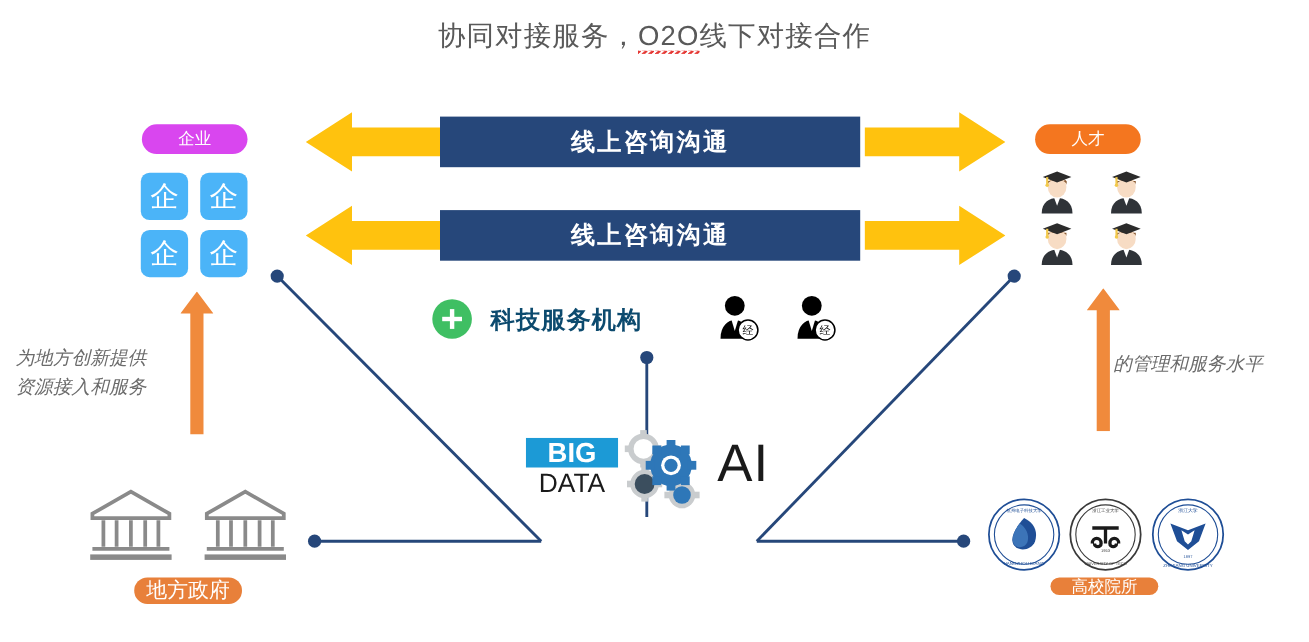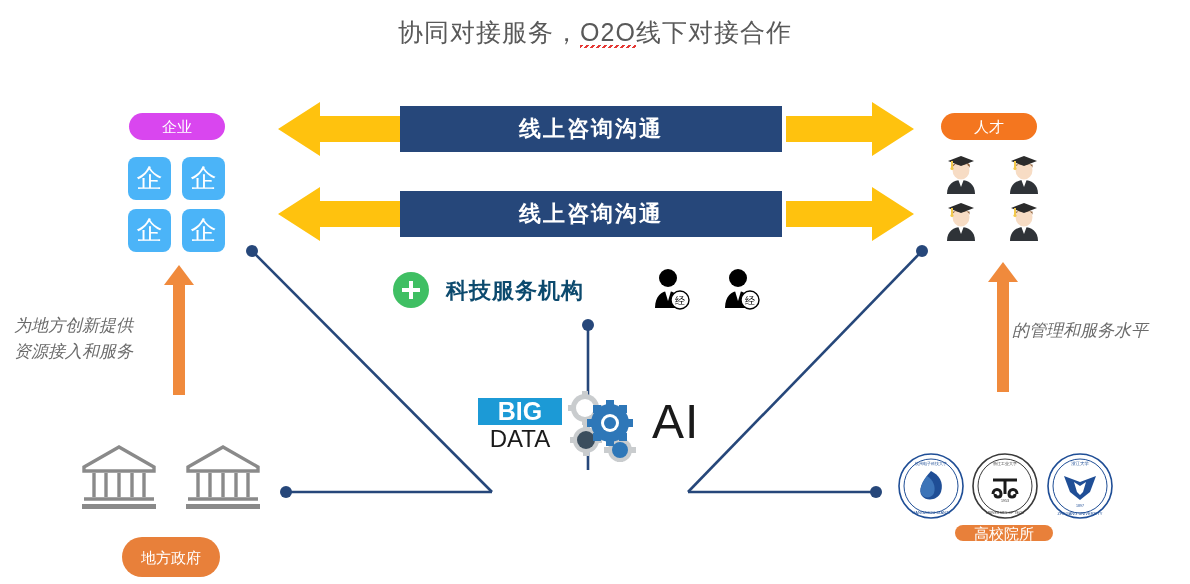--- a/index.html
+++ b/index.html
@@ -48,21 +48,21 @@
     align-items: center;
     justify-content: center;
     white-space: nowrap;
   }
   .pill-gray  { background: #d946ef; }
   .pill-orange{ background: #F4761F; }
   .pill-orange-soft { background: #E8803A; }
 
   #pill-enterprise { top: 113px; left: 129px; width: 96px; height: 27px; font-size: 15px; }
   #pill-talent     { top: 113px; left: 941px; width: 96px; height: 27px; font-size: 15px; }
-  #pill-government { top: 525px; left: 122px; width: 98px; height: 40px; font-size: 15px; margin-top: 12px; }
+  #pill-government { top: 525px; left: 122px; width: 98px; height: 24px; font-size: 19px; }
   #pill-university { top: 525px; left: 955px; width: 98px; height: 16px; font-size: 15px; }
 
   
   .ent-icon {
     width: 43px; height: 43px;
     background: #4BB4F8;
     border-radius: 8px;
     color: #ffffff;
     font-size: 26px;
     display: flex; align-items: center; justify-content: center;

